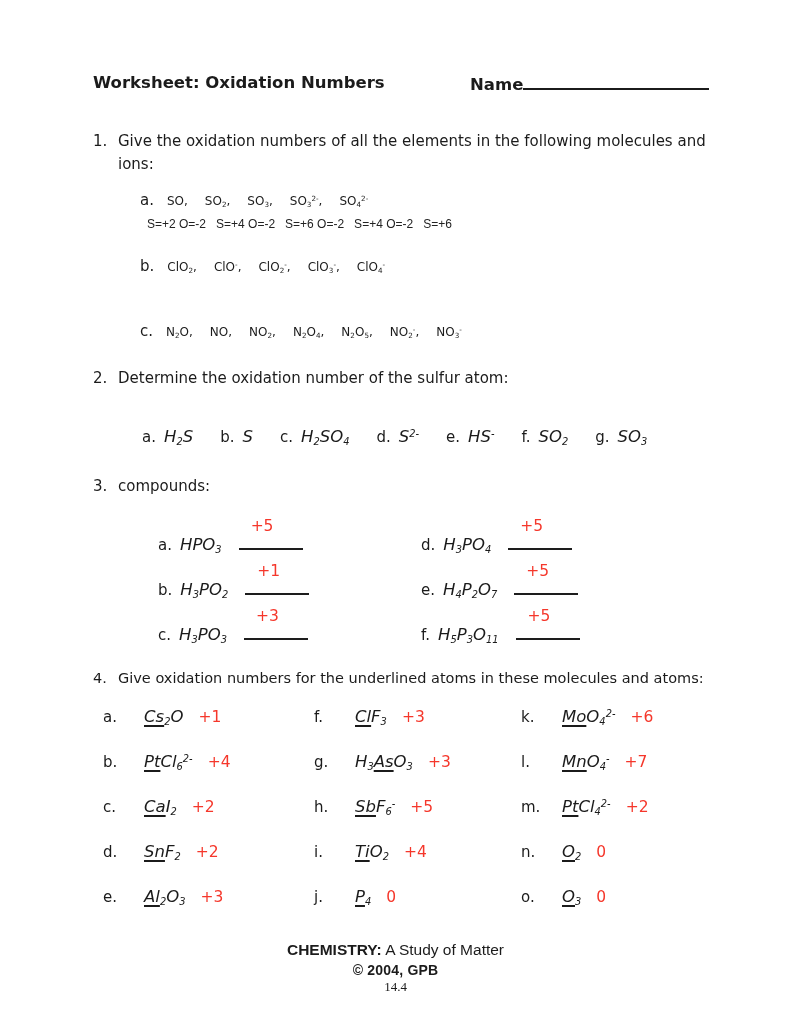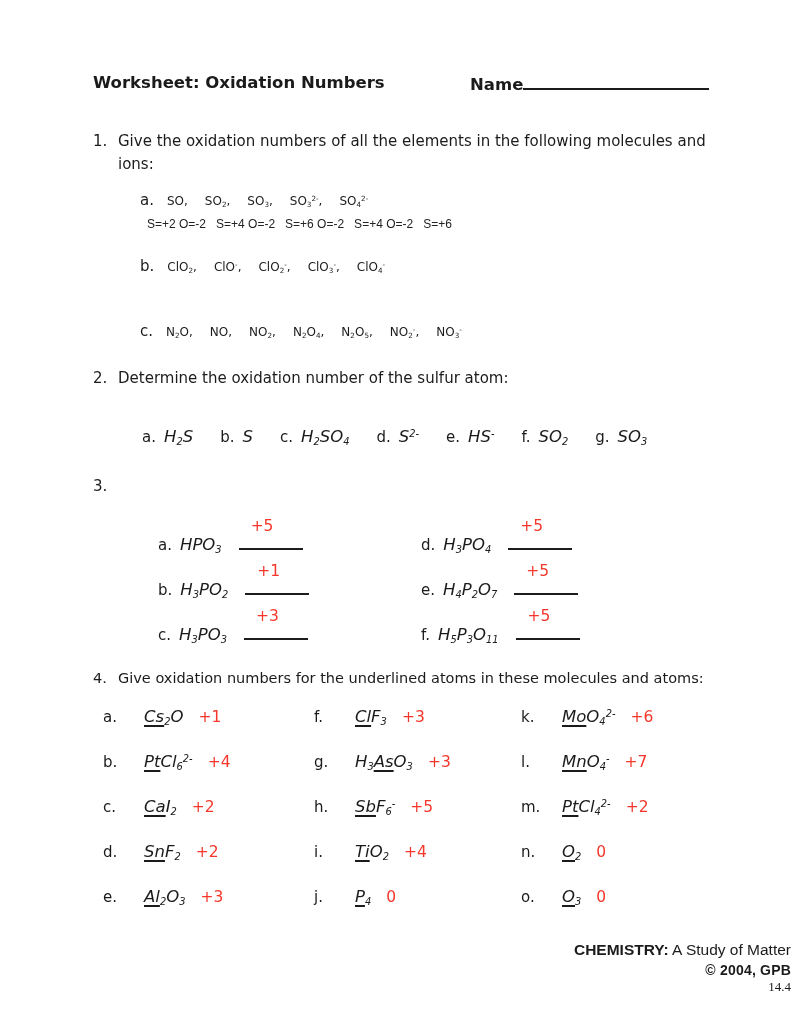--- a/index.html
+++ b/index.html
@@ -36,21 +36,21 @@
   .q3row { margin-bottom:24px; white-space:nowrap; font-size:15px; height:21px; }
   .q3row .plabel { margin-right:8px; }
   .blank { position:relative; display:inline-block; width:64px; height:18px; border-bottom:2px solid #1d1d1d; margin-left:17px; }
   .blank .ans { position:absolute; left:12px; top:-15px; color:var(--red,#f5372b); font-size:15.5px; font-style:normal; }
 
   .q4col { position:absolute; }
   .q4row { margin-bottom:24px; white-space:nowrap; font-size:15px; height:21px; }
   .q4row .plabel { display:inline-block; width:41px; margin-right:0; }
   .q4ans { color:var(--red,#f5372b); margin-left:15px; font-size:15.5px; font-style:normal; }
 
-  .footer { position:absolute; top:915px; left:0; width:791px; text-align:right; font-family:"Liberation Sans", sans-serif; }
+  .footer { position:absolute; top:915px; left:0; width:791px; text-align:center; font-family:"Liberation Sans", sans-serif; }
   .f1 { font-size:15.5px; }
   .f1 .fb { font-weight:bold; }
   .f2 { font-size:14px; font-weight:600; margin-top:3px; letter-spacing:0.2px; }
   .f3 { font-family:"Liberation Serif", serif; font-size:13px; margin-top:1px; }
 </style>
 </head>
 <body>
 
 <div class="page">
 
@@ -93,20 +93,21 @@
     <span class="q2-item"><span class="plabel">c.</span><span class="formula"><span>H</span><span class="sub">2</span><span>SO</span><span class="sub">4</span></span></span>
     <span class="q2-item"><span class="plabel">d.</span><span class="formula"><span>S</span><span class="sup">2-</span></span></span>
     <span class="q2-item"><span class="plabel">e.</span><span class="formula"><span>HS</span><span class="sup">-</span></span></span>
     <span class="q2-item"><span class="plabel">f.</span><span class="formula"><span>SO</span><span class="sub">2</span></span></span>
     <span class="q2-item"><span class="plabel">g.</span><span class="formula"><span>SO</span><span class="sub">3</span></span></span>
   </div>
 
   <div class="qhead" style="top:449px">
     <span class="qnum">3.</span>
     <div class="qtext">
+      <span>compounds:</span>
     </div>
   </div>
 
   <div class="q3col" style="left:158px; top:506px">
     <div class="q3row">
       <span class="plabel">a.</span><span class="formula"><span>HPO</span><span class="sub">3</span></span><span class="blank"><span class="ans">+5</span></span>
     </div>
     <div class="q3row">
       <span class="plabel">b.</span><span class="formula"><span>H</span><span class="sub">3</span><span>PO</span><span class="sub">2</span></span><span class="blank"><span class="ans">+1</span></span>
     </div>

